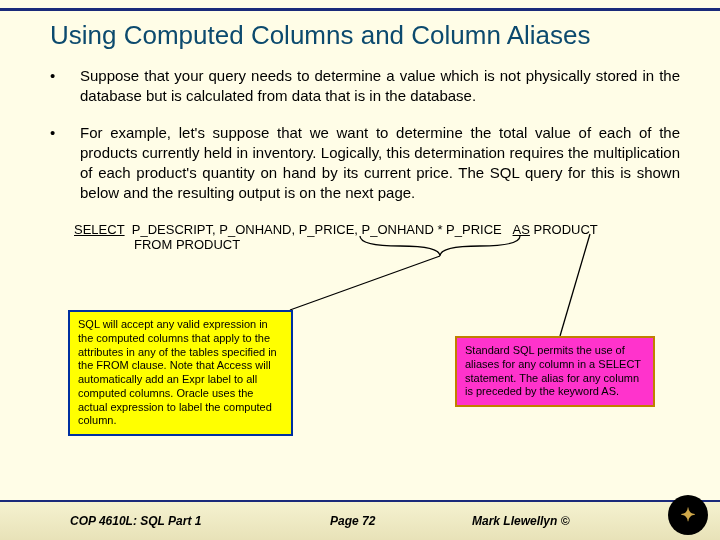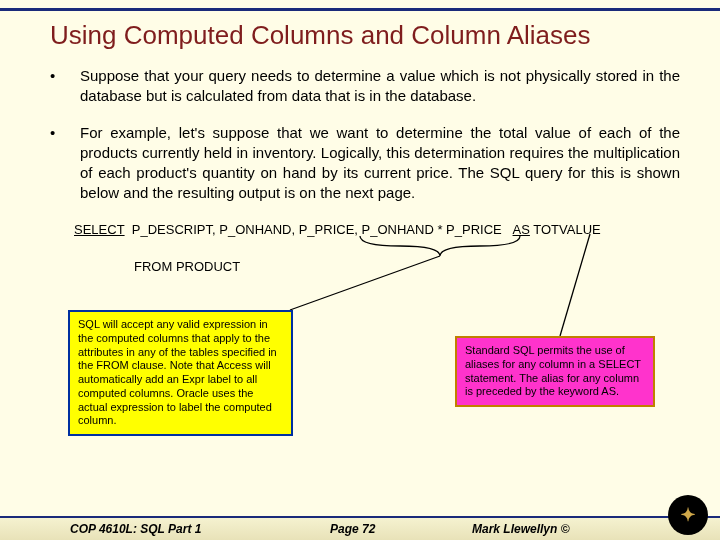--- a/index.html
+++ b/index.html
@@ -16,21 +16,21 @@
     top: 8px; left: 0; right: 0;
     height: 3px;
     background: #1a2a7a;
   }
   .title {
     position: absolute;
     top: 20px;
     left: 50px;
     right: 30px;
     font-size: 26px;
-    color: #7f1d1d;
+    color: #0c4a6e;
     font-weight: 400;
   }
   .content {
     position: absolute;
     top: 66px;
     left: 50px;
     right: 40px;
   }
   .bullet-row {
     display: flex;
@@ -48,21 +48,21 @@
     text-align: justify;
   }
   .sql-block {
     position: absolute;
     left: 74px;
     top: 222px;
     font-size: 13px;
     color: #000;
   }
   .sql-line1 { white-space: nowrap; }
-  .sql-line2 { margin-top: 22px; margin-left: 60px; }
+  .sql-line2 { margin-top: 0; margin-left: 60px; }
   .kw { color: #000; text-decoration: underline; }
   .callouts {
     position: absolute;
     left: 0; right: 0;
     top: 310px;
     height: 160px;
   }
   .callout {
     position: absolute;
     padding: 6px 8px;
@@ -88,21 +88,21 @@
     position: absolute;
     left: 0; top: 0;
     width: 720px;
     height: 540px;
     pointer-events: none;
   }
   .footer {
     position: absolute;
     left: 0; right: 0;
     bottom: 0;
-    height: 24px;
+    height: 40px;
     background: linear-gradient(#f5f2d0, #e8e2b8);
     border-top: 2px solid #1a2a7a;
     display: flex;
     align-items: center;
     font-size: 12px;
     font-style: italic;
     font-weight: bold;
   }
   .footer .course { position: absolute; left: 70px; }
   .footer .page { position: absolute; left: 330px; }
@@ -142,21 +142,21 @@
     <div class="bullet-text">Suppose that your query needs to determine a value which is not physically stored in the database but is calculated from data that is in the database.</div>
   </div>
   <div class="bullet-row">
     <div class="bullet-dot">•</div>
     <div class="bullet-text">For example, let's suppose that we want to determine the total value of each of the products currently held in inventory.  Logically, this determination requires the multiplication of each product's quantity on hand by its current price.  The SQL query for this is shown below and the resulting output is on the next page.</div>
   </div>
 </div>
 
 <div class="sql-block">
   <div class="sql-line1">
-    <span class="kw">SELECT</span>&nbsp;&nbsp;<span>P_DESCRIPT, P_ONHAND, P_PRICE, P_ONHAND * P_PRICE</span>&nbsp;&nbsp;&nbsp;<span class="kw">AS</span><span> TOTVALUE</span>
+    <span class="kw">SELECT</span>&nbsp;&nbsp;<span>P_DESCRIPT, P_ONHAND, P_PRICE, P_ONHAND * P_PRICE</span>&nbsp;&nbsp;&nbsp;<span class="kw">AS</span><span> PRODUCT</span>
   </div>
   <div class="sql-line2">FROM PRODUCT</div>
 </div>
 
 <svg class="connectors" viewBox="0 0 720 540">
 
   <path d="M 360 236 Q 360 246 400 246 Q 440 246 440 256 Q 440 246 480 246 Q 520 246 520 236" fill="none" stroke="#000" stroke-width="1.3"></path>
 
   <path d="M 440 256 L 290 310" fill="none" stroke="#000" stroke-width="1.3"></path>
 

